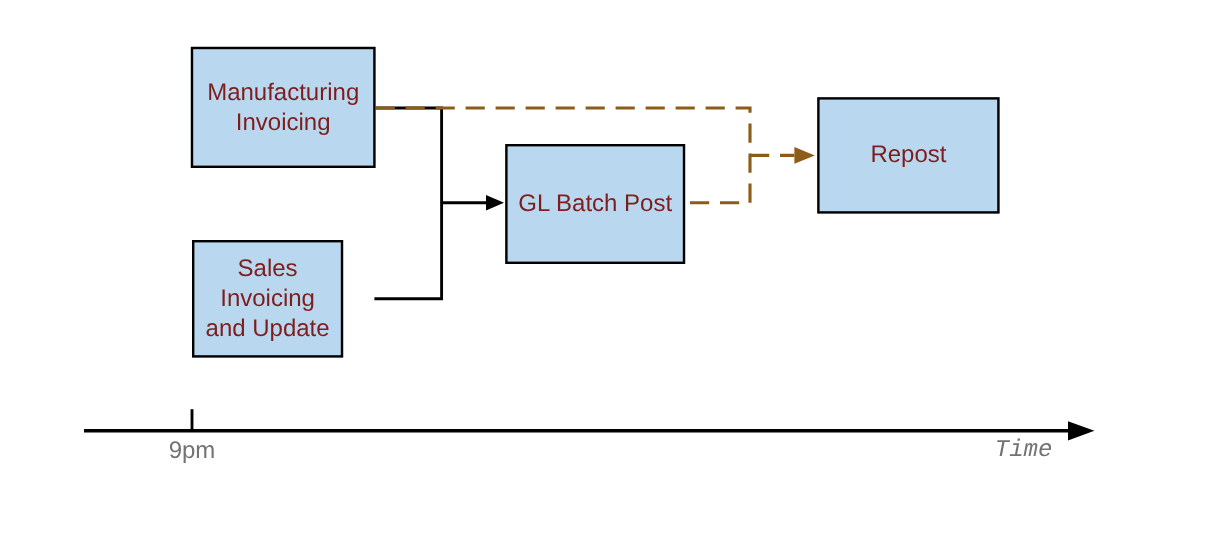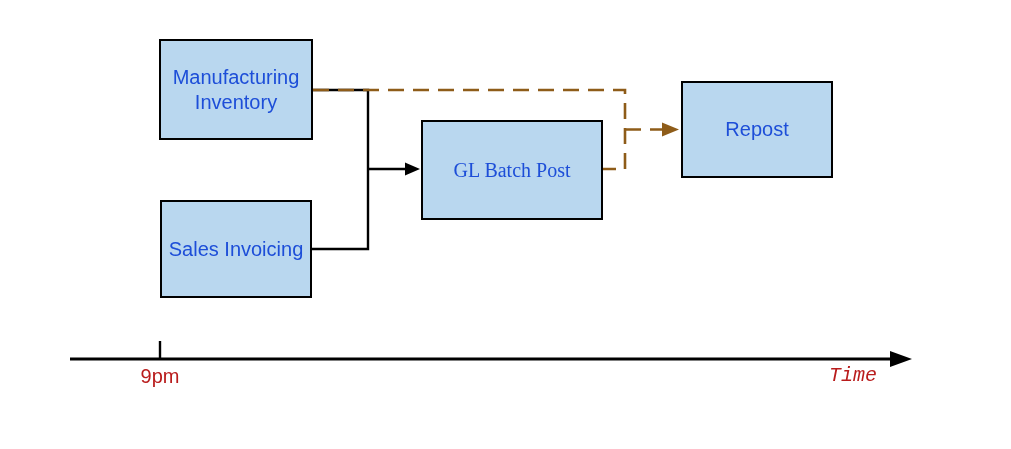--- a/index.html
+++ b/index.html
@@ -22,41 +22,41 @@
   }
 
   .node {
     position: absolute;
     background: #B9D7EF;
     border: 2px solid #000000;
     display: flex;
     align-items: center;
     justify-content: center;
     text-align: center;
-    color: #1d4ed8;
+    color: #7f1d1d;
     font-size: 20px;
     line-height: 25px;
   }
   .node .line { display: block; }
 
   .node-ma { left: 159px; top: 39px;  width: 154px; height: 101px; }
-  .node-si { left: 160px; top: 200px; width: 152px; height: 98px;  }
-  .node-gl { left: 421px; top: 120px; width: 182px; height: 100px; font-family: Liberation Serif, serif; }
+  .node-si { left: 160px; top: 200px; width: 126px; height: 98px;  }
+  .node-gl { left: 421px; top: 120px; width: 150px; height: 100px; }
   .node-rc { left: 681px; top: 81px;  width: 152px; height: 97px; align-items: center;  }
 
   .solid-line   { stroke: #000000; stroke-width: 2.4; fill: none; }
   .dashed-line  { stroke: #8E5C19; stroke-width: 2.6; fill: none; stroke-dasharray: 16 9; }
   .solid-head   { fill: #000000; }
   .dashed-head  { fill: #8E5C19; }
   .axis-line    { stroke: #000000; stroke-width: 3; fill: none; }
   .tick-line    { stroke: #000000; stroke-width: 2.4; fill: none; }
 
   .axis-text {
     position: absolute;
-    color: #b91c1c;
+    color: #737373;
     font-size: 20px;
     line-height: 24px;
     transform: translateX(-50%);
     white-space: nowrap;
   }
   .tick-label  { left: 160px; top: 364px; }
   .time-label  { left: 853px; top: 364px; font-style: italic; font-family: Liberation Mono, monospace; }
 </style>
 </head>
 <body>
@@ -74,27 +74,28 @@
     <polygon class="dashed-head" points="662,122.5 662,136.5 679,129.5"></polygon>
 
     <line class="axis-line" x1="70" y1="359" x2="892" y2="359"></line>
     <polygon class="solid-head" points="890,351 890,367 912,359"></polygon>
     <line class="tick-line" x1="160" y1="341" x2="160" y2="360"></line>
   </svg>
 
   <div class="node node-ma">
     <div>
       <span class="line">Manufacturing</span>
-      <span class="line">Inventory</span>
+      <span class="line">Invoicing</span>
     </div>
   </div>
 
   <div class="node node-si">
     <div>
       <span class="line">Sales Invoicing</span>
+      <span class="line">and Update</span>
     </div>
   </div>
 
   <div class="node node-gl">
     <div>
       <span class="line">GL Batch Post</span>
     </div>
   </div>
 
   <div class="node node-rc">

